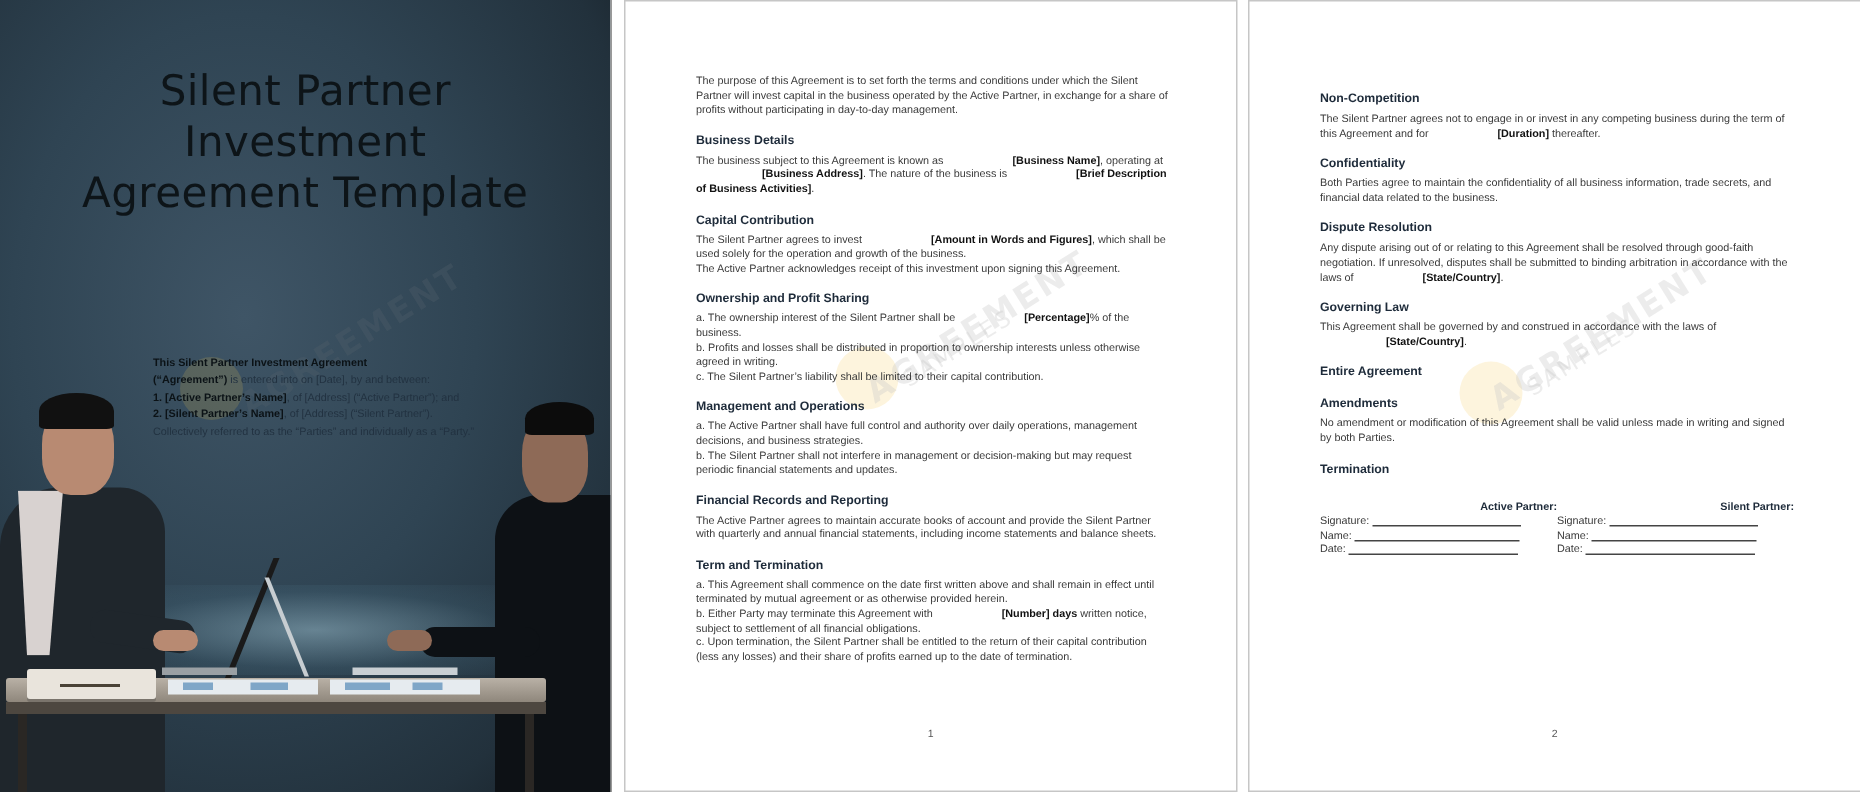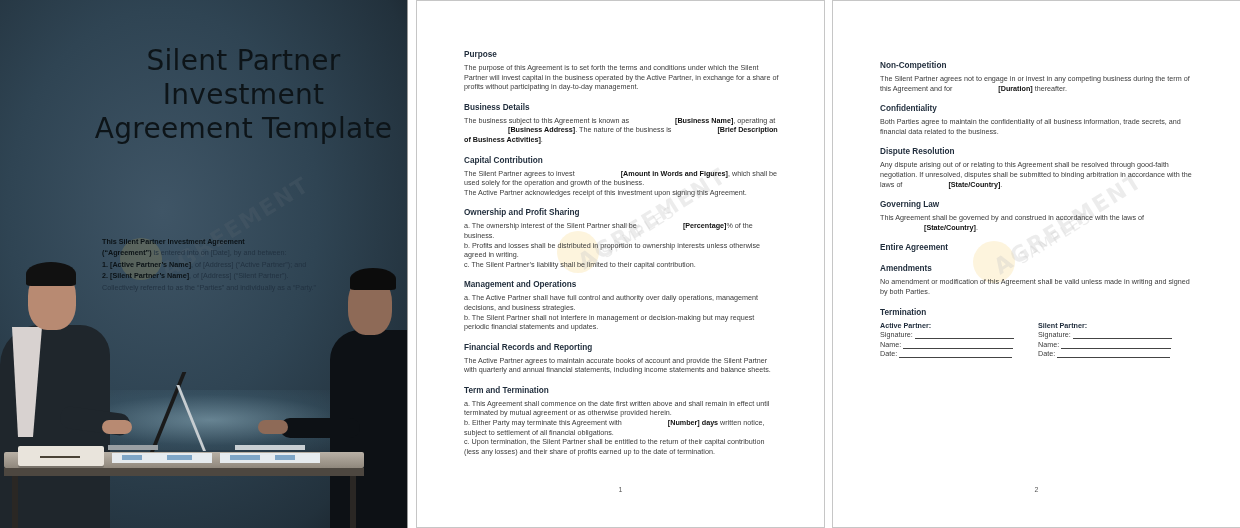--- a/index.html
+++ b/index.html
@@ -10,21 +10,21 @@
   }
   .cover {
     position:absolute; left:0; top:0; width:407px; height:528px;
     background: radial-gradient(ellipse at 40% 40%, #3f5566 0%, #2f4453 45%, #22313c 80%, #151d23 100%);
     overflow:hidden;
     border-right:1px solid #999;
   }
   .cover-title {
     position:absolute; left:0; top:44px; width:407px; text-align:center;
     font-family:"DejaVu Sans", sans-serif; font-size:28px; line-height:34px;
-    color:#0d1418; letter-spacing:0.3px; font-weight:normal;padding-left:40px;
+    color:#0d1418; letter-spacing:0.3px; font-weight:normal;
   }
   .cover-intro {
     position:absolute; left:102px; top:236px; width:215px;
     font-size:7.2px; line-height:11.4px; color:#16222b;
   }
   .cover-intro b { color:#0b1216; }
   .cover-intro .muted { color:#223241; }
   
   .wall-light {
     position:absolute; left:60px; top:390px; width:300px; height:60px;
@@ -82,21 +82,21 @@
   .content { position:absolute; left:47px; width:316px; font-size:7.2px; line-height:9.6px; color:#3a3a3a; }
   .page2 .content { left:47px; }
   .section { margin-bottom:10px; }
   .section h3 {
     margin:0 0 3px 0; font-size:8.2px; line-height:11px; font-weight:bold; color:#1e2b3a;
     font-family:"Liberation Sans", sans-serif;
   }
   .section p { margin:0; }
   .section b { color:#111;margin-left:44px; }
   .page-num { position:absolute; width:100%; text-align:center; font-size:7px; color:#555; }
-  .sig-grid { display:flex; margin-top:3px; }
+  .sig-grid { display:flex; margin-top:15px;text-align:right; }
   .sig-col { width:168px; }
   .sig-col .hd { font-weight:bold; color:#1e2b3a; }
   .sig-line { display:flex; }
   .sig-line .lbl { white-space:nowrap; }
   .sig-line .ul { border-bottom:0.8px solid #444; height:8px; margin-left:2px; }
 </style>
 </head>
 <body>
 
 <div class="cover">
@@ -154,21 +154,20 @@
   </div>
 </div>
 
 <div class="page page1">
   <div class="wm-circle" style="left:140px;top:230px;width:42px;height:42px"></div>
   <div class="wm" style="left:150px;top:205px;font-size:22px">AGREEMENT</div>
   <div class="wm wm-sub" style="left:180px;top:222px;font-size:15px">SAMPLES</div>
 
   <div class="content" style="top:48px">
     <div class="section">
-      <h3>Purpose</h3>
       <p>The purpose of this Agreement is to set forth the terms and conditions under which the Silent Partner will invest capital in the business operated by the Active Partner, in exchange for a share of profits without participating in day-to-day management.</p>
     </div>
     <div class="section">
       <h3>Business Details</h3>
       <p><span>The business subject to this Agreement is known as </span><b>[Business Name]</b><span>, operating at </span><b>[Business Address]</b><span>. The nature of the business is </span><b>[Brief Description of Business Activities]</b><span>.</span></p>
     </div>
     <div class="section">
       <h3>Capital Contribution</h3>
       <p><span>The Silent Partner agrees to invest </span><b>[Amount in Words and Figures]</b><span>, which shall be used solely for the operation and growth of the business.</span></p>
       <p>The Active Partner acknowledges receipt of this investment upon signing this Agreement.</p>

